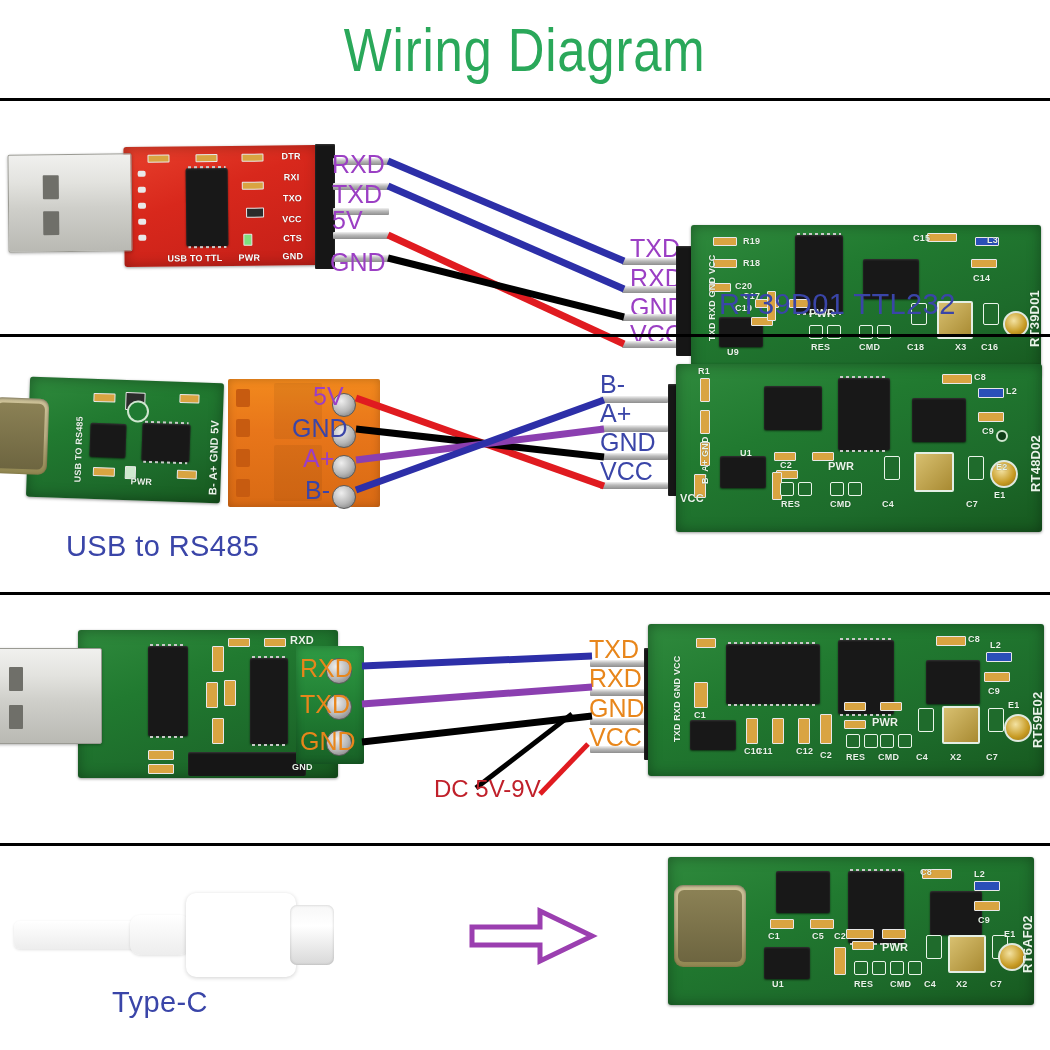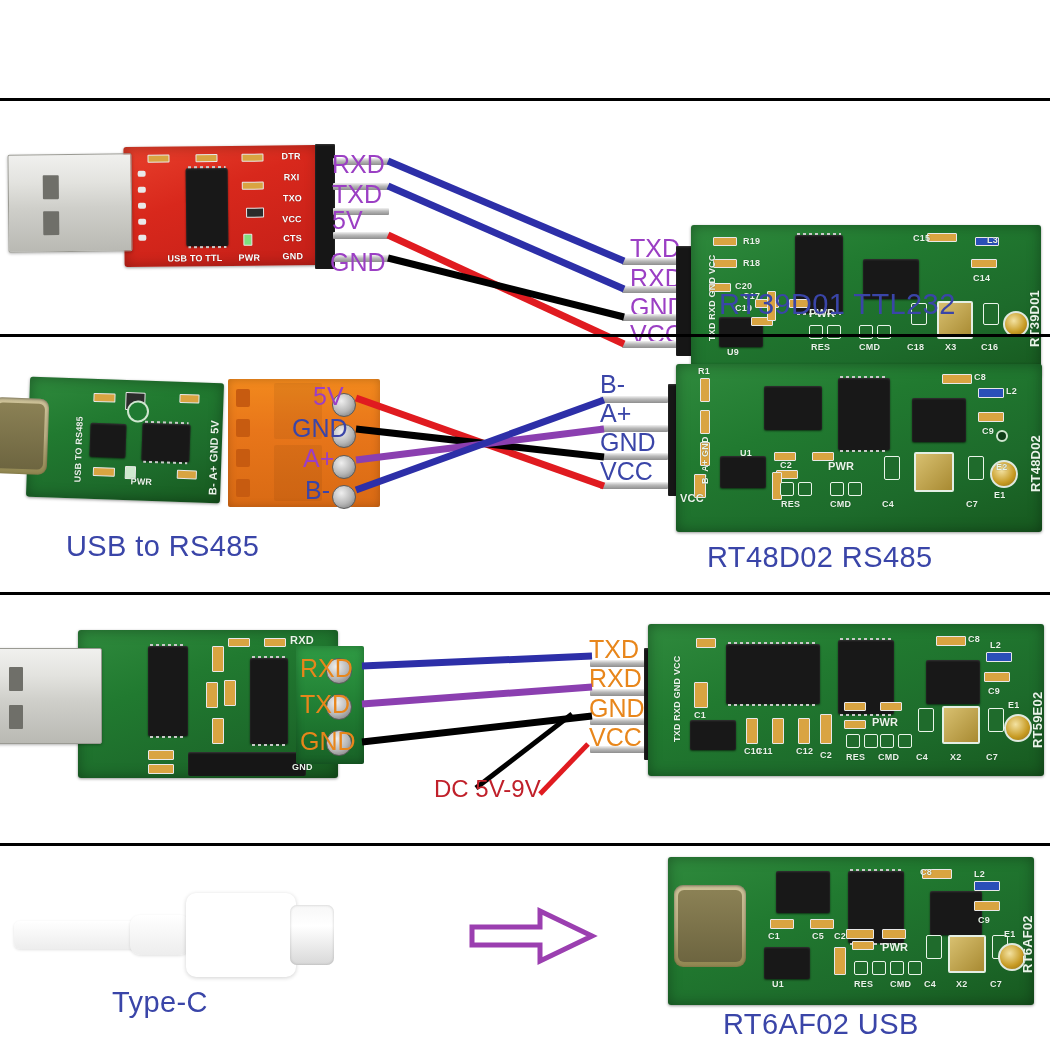--- a/index.html
+++ b/index.html
@@ -173,20 +173,23 @@
     background: linear-gradient(to bottom,#2f9b44,#1f7a31 60%,#186026);
     border-radius: 2px; box-shadow: inset 0 0 8px rgba(0,0,0,.3);
   }
   .arrow-wrap { position: absolute; }
 </style>
 </head>
 <body>
 
 <div class="page">
 
+  <div class="title-bar">
+    <div class="title">Wiring Diagram</div>
+  </div>
   <div class="divider" style="top:98px"></div>
 
   <div class="row" style="top:100px;height:234px">
 
     <div class="pcb pcb-red" style="left:124px;top:46px;width:195px;height:120px;transform:rotate(-0.6deg)">
       <div class="ic" style="left:62px;top:22px;width:42px;height:78px"></div>
       <div class="smd" style="left:24px;top:8px;width:22px;height:8px"></div>
       <div class="smd" style="left:72px;top:8px;width:22px;height:8px"></div>
       <div class="smd" style="left:118px;top:8px;width:22px;height:8px"></div>
       <div class="smd" style="left:118px;top:36px;width:22px;height:8px"></div>
@@ -262,21 +265,21 @@
       <div class="silk" style="left:44px;top:56px">C20</div>
       <div class="silk" style="left:52px;top:66px">C17</div>
       <div class="silk" style="left:44px;top:78px">C19</div>
       <div class="silk" style="left:222px;top:8px">C15</div>
       <div class="silk" style="left:282px;top:48px">C14</div>
       <div class="silk" style="left:296px;top:10px">L3</div>
       <div class="silk med" style="left:118px;top:82px">PWR</div>
       <div class="silk" style="left:120px;top:117px">RES</div>
       <div class="silk" style="left:168px;top:117px">CMD</div>
       <div class="silk" style="left:216px;top:117px">C18</div>
-      <div class="silk" style="left:254px;top:117px">X3</div>
+      <div class="silk" style="left:264px;top:117px">X3</div>
       <div class="silk" style="left:290px;top:117px">C16</div>
       <div class="silk" style="left:36px;top:122px">U9</div>
       <div class="silk vert" style="left:16px;top:116px">TXD RXD GND VCC</div>
       <div class="silk vert big" style="left:336px;top:122px">RT39D01</div>
     </div>
 
     <svg class="wires" width="1050" height="334">
       <line x1="388" y1="61" x2="624" y2="161" stroke="#2d2fa8" stroke-width="7"></line>
       <line x1="388" y1="86" x2="624" y2="189" stroke="#2d2fa8" stroke-width="7"></line>
       <line x1="388" y1="135" x2="624" y2="244" stroke="#e01b20" stroke-width="7"></line>
@@ -382,21 +385,20 @@
     </div>
 
     <svg class="wires" width="1050" height="256">
       <line x1="356" y1="62" x2="604" y2="150" stroke="#e01b20" stroke-width="7"></line>
       <line x1="356" y1="93" x2="604" y2="121" stroke="#000000" stroke-width="7"></line>
       <line x1="356" y1="124" x2="604" y2="93" stroke="#8b3fb0" stroke-width="7"></line>
       <line x1="356" y1="154" x2="604" y2="64" stroke="#2d2fa8" stroke-width="7"></line>
     </svg>
 
     <div class="caption" style="left:66px;top:194px">USB to RS485</div>
-    <div class="caption" style="left:707px;top:205px">RT48D02 RS485</div>
   </div>
 
   <div class="divider" style="top:592px"></div>
 
   <div class="row" style="top:594px;height:249px">
 
     <div class="pcb pcb-green" style="left:78px;top:36px;width:260px;height:148px">
       <div class="ic" style="left:70px;top:16px;width:40px;height:90px"></div>
       <div class="ic" style="left:172px;top:28px;width:38px;height:86px"></div>
       <div class="smd" style="left:134px;top:16px;width:12px;height:26px"></div>
@@ -545,16 +547,15 @@
       <div class="silk" style="left:288px;top:122px">X2</div>
       <div class="silk" style="left:322px;top:122px">C7</div>
       <div class="silk" style="left:252px;top:10px">C8</div>
       <div class="silk" style="left:306px;top:12px">L2</div>
       <div class="silk" style="left:310px;top:58px">C9</div>
       <div class="silk" style="left:336px;top:72px">E1</div>
       <div class="silk vert big" style="left:352px;top:116px">RT6AF02</div>
     </div>
 
     <div class="caption" style="left:112px;top:141px">Type-C</div>
-    <div class="caption" style="left:723px;top:163px">RT6AF02 USB</div>
   </div>
 
 </div>
 
 </body></html>

